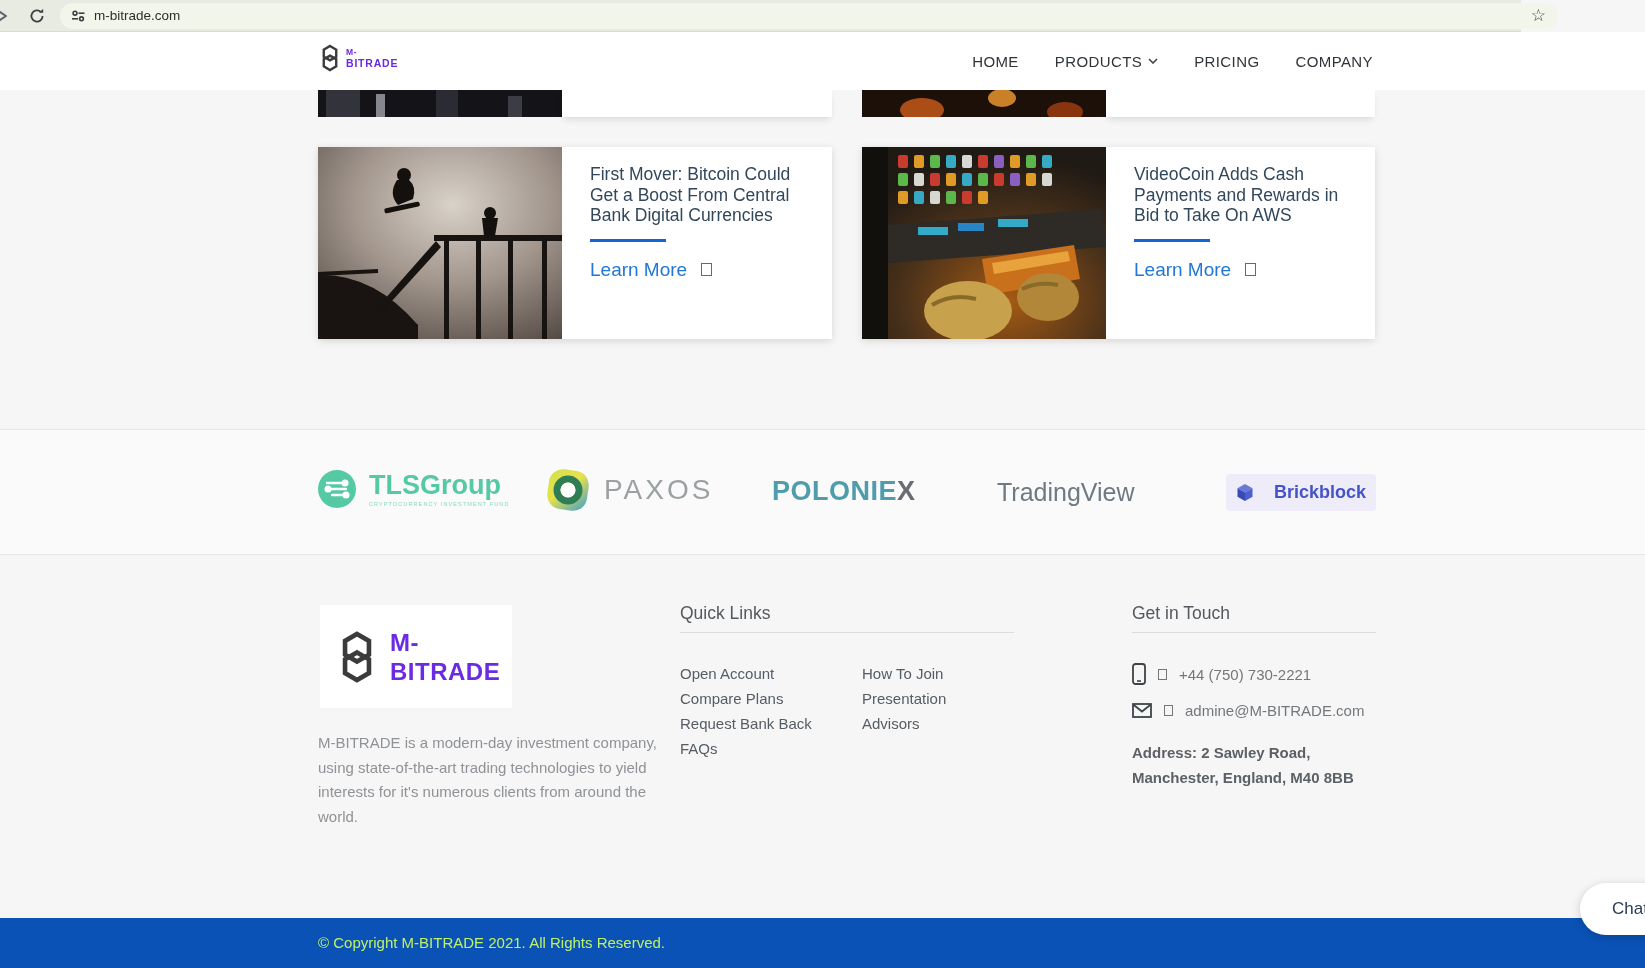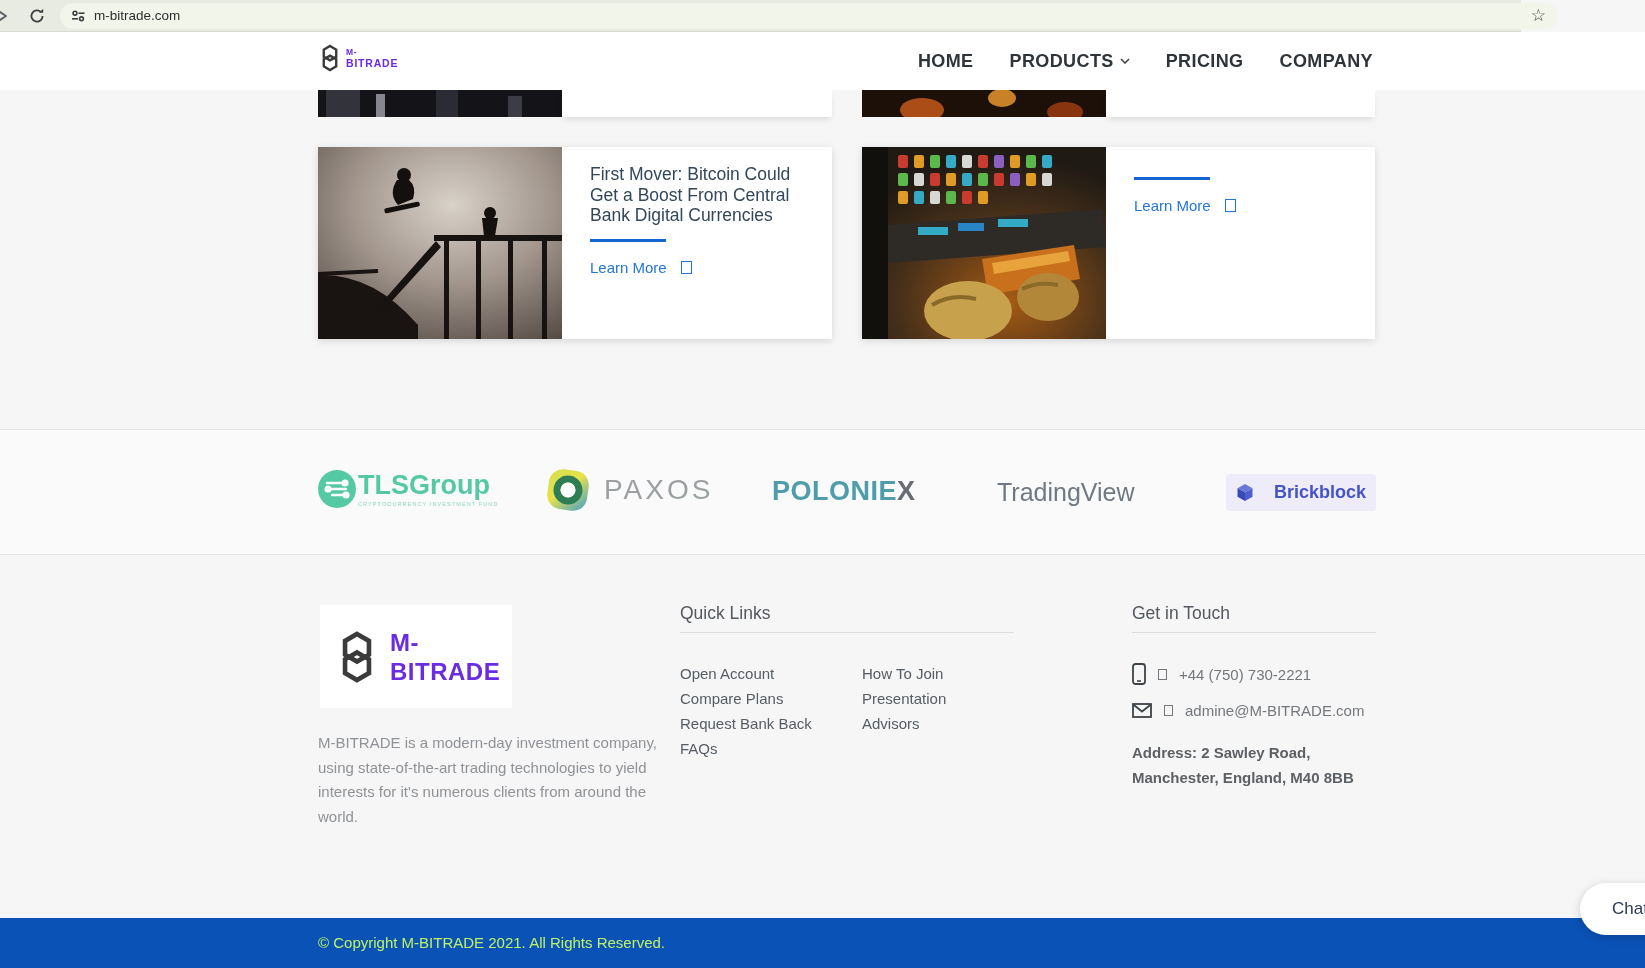--- a/index.html
+++ b/index.html
@@ -16,40 +16,40 @@
   .url-text { position:absolute; left:34px; top:0; line-height:26px; font-size:13.5px; color:#2c302b; }
   .star-icon { position:absolute; right:12px; top:0; line-height:26px; font-size:17px; color:#44493f; cursor:pointer; }
 
   
   .site-header { position:absolute; left:0; top:32px; width:1645px; height:58px; background:#ffffff; z-index:30; }
   .logo { position:absolute; left:318px; top:11px; display:flex; align-items:center; gap:4px; }
   .logo-text { display:flex; flex-direction:column; justify-content:center; }
   .logo-l1 { font-size:8.5px; font-weight:bold; color:#6a2be2; letter-spacing:.6px; line-height:10px; }
   .logo-l2 { font-size:10.5px; font-weight:bold; color:#6a2be2; letter-spacing:.8px; line-height:12px; }
   .nav { position:absolute; right:272px; top:0; height:58px; display:flex; align-items:center; gap:36px; }
-  .nav-item { font-size:18px; font-weight:700; letter-spacing:.4px; color:#2f3439; cursor:pointer; display:flex; align-items:center; gap:6px; }
+  .nav-item { font-size:15px; font-weight:400; letter-spacing:.4px; color:#2f3439; cursor:pointer; display:flex; align-items:center; gap:6px; }
 
   
   .pimg { position:absolute; top:90px; width:244px; height:27px; overflow:hidden; }
   .pwhite { position:absolute; top:90px; height:27px; background:#fff; box-shadow:0 4px 7px -2px rgba(0,0,0,.13); }
 
   
   .card { position:absolute; top:147px; height:192px; background:#fff; box-shadow:0 2px 8px rgba(0,0,0,.13); }
   .card-img { position:absolute; left:0; top:0; width:244px; height:192px; overflow:hidden; }
   .card-body { position:absolute; left:244px; right:0; top:0; bottom:0; padding:17px 30px 0 28px; }
   .card-title { width:222px; font-size:17.5px; line-height:20.5px; color:#33475b; }
   .card-divider { width:76px; height:3px; background:#1565d0; margin-top:13px; }
   .learn-row { margin-top:17px; display:flex; align-items:center; gap:14px; cursor:pointer; }
-  .learn-label { font-size:15px; color:#2277d8; }
+  .learn-label { font-size:19px; color:#2277d8; }
   .glyph-box { width:11px; height:13px; border:1.5px solid #2277d8; display:inline-block; }
 
   
   .partners { position:absolute; left:0; top:429px; width:1645px; height:126px; background:#fafafa; border-top:1px solid #e8e8e8; border-bottom:1px solid #e8e8e8; }
   .partner { position:absolute; display:flex; align-items:center; }
-  .tls { left:318px; top:40px; gap:2px; }
+  .tls { left:318px; top:40px; gap:13px; }
   .tls-name { font-size:27px; font-weight:600; color:#55c9a4; line-height:27px; }
   .tls-sub { font-size:5.5px; letter-spacing:1.1px; color:#8ad8be; margin-top:2px; }
   .paxos { left:545px; top:37px; gap:13px; }
   .paxos-name { font-size:28px; letter-spacing:3px; color:#9ba0a3; }
   .poloniex { left:772px; top:46px; }
   .polo-main { font-size:27px; font-weight:800; letter-spacing:.5px; color:#4f9cab; }
   .polo-x { font-size:27px; font-weight:800; color:#676d72; }
   .tradingview { left:997px; top:48px; font-size:25px; font-weight:500; color:#6e7983; }
   .brickblock { left:1226px; top:44px; width:150px; height:37px; background:#edecf8; border-radius:4px; justify-content:center; gap:20px; }
   .bb-name { font-size:18px; font-weight:bold; color:#4553c9; }
@@ -239,20 +239,21 @@
         <rect x="96" y="76" width="26" height="8" fill="#2a8fd8" opacity=".9"></rect>
         <rect x="136" y="72" width="30" height="8" fill="#35b9d8" opacity=".9"></rect>
         <polygon points="120,112 212,98 218,132 126,148" fill="#c9701d"></polygon>
         <polygon points="130,116 206,104 208,114 132,127" fill="#e8a33c"></polygon>
         <ellipse cx="106" cy="164" rx="44" ry="30" fill="#c7a14b"></ellipse>
         <ellipse cx="186" cy="150" rx="31" ry="24" fill="#b3873a"></ellipse>
         <path d="M70,158 q20,-12 44,-6 M160,142 q16,-8 36,-4" stroke="#8a6a28" stroke-width="4" fill="none"></path>
       </svg>
     </div>
     <div class="card-body">
+      <div class="card-title">VideoCoin Adds Cash Payments and Rewards in Bid to Take On AWS</div>
       <div class="card-divider"></div>
       <div class="learn-row">
         <span class="learn-label">Learn More</span>
         <span class="glyph-box"></span>
       </div>
     </div>
   </div>
 
   <div class="partners">
     <div class="partner tls">

